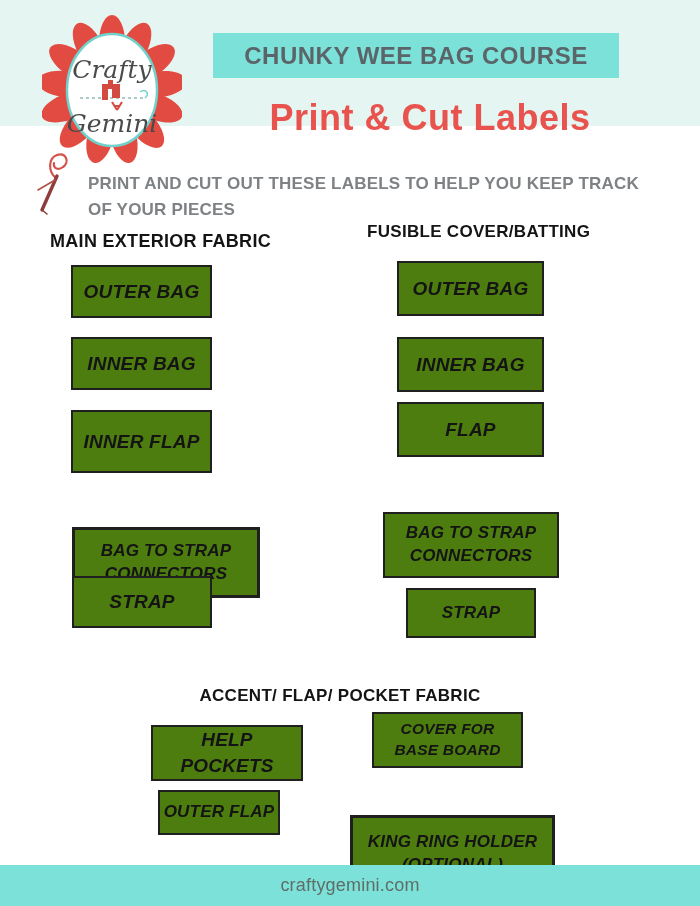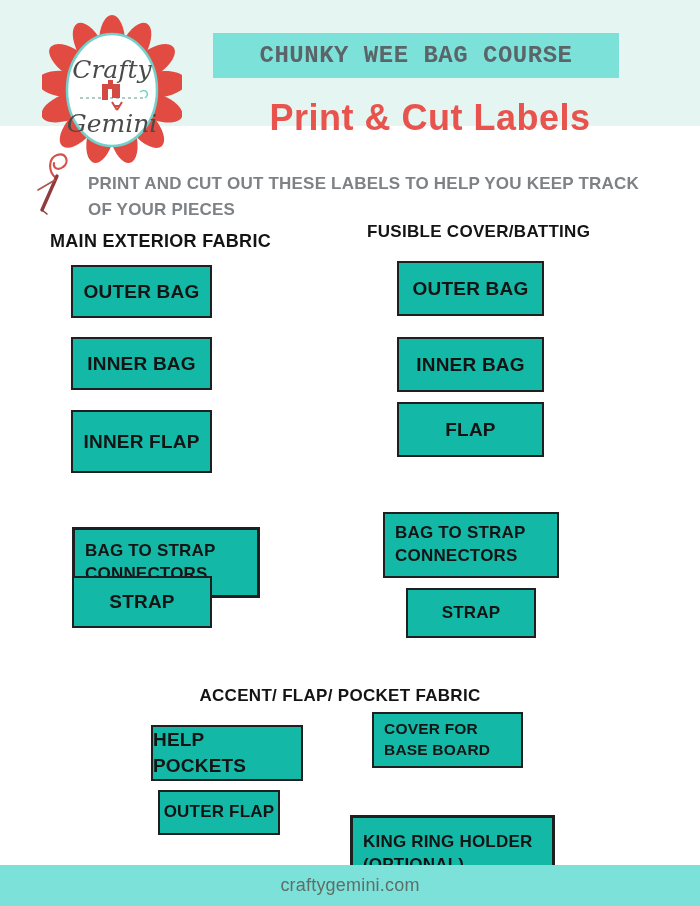--- a/index.html
+++ b/index.html
@@ -9,21 +9,21 @@
     font-family:"Liberation Sans","DejaVu Sans",sans-serif;
   }
   
   .header-band{
     position:absolute;left:0;top:0;width:700px;height:126px;
     background:#e5f5f2;
   }
   .logo{position:absolute;left:42px;top:14px;width:140px;height:152px;}
   .course-banner{
     position:absolute;left:213px;top:33px;width:406px;height:45px;
-    background:#7ce2d9;display:flex;align-items:center;justify-content:center;font-family:Liberation Mono, monospace;
+    background:#7ce2d9;display:flex;align-items:center;justify-content:center;
   }
   .course-banner span{
     font-size:24px;font-weight:bold;color:#5b6569;letter-spacing:.5px;
   }
   .page-title{
     position:absolute;left:230px;top:97px;width:400px;
     text-align:center;font-size:36px;font-weight:bold;color:#e9534e;
     letter-spacing:.5px;
   }
   
@@ -37,24 +37,24 @@
   
   .sec-heading{
     position:absolute;font-size:18px;font-weight:bold;color:#141414;
     letter-spacing:.3px;white-space:nowrap;text-align:right;
   }
   .h-main{left:50px;top:231px;}
   .h-fusible{left:367px;top:222px;font-size:17px;}
   .h-accent{left:130px;top:686px;width:420px;text-align:center;font-size:17px;}
   
   .box{
-    position:absolute;background:#14b8a6;border:2px solid #1f1f1f;
-    display:flex;align-items:center;justify-content:center;text-align:left;
+    position:absolute;background:#4d7c0f;border:2px solid #1f1f1f;
+    display:flex;align-items:center;justify-content:center;text-align:center;
     font-weight:bold;color:#141414;font-size:19px;letter-spacing:.2px;
-    line-height:1.35;box-sizing:border-box;
+    line-height:1.35;box-sizing:border-box;font-style:italic;
   }
   .bx-thick{border-width:3px;}
   .fs17{font-size:17px;margin-top:43px;}
   .fs16{font-size:15.5px;}
   .pad{padding:0 10px;}
   
   .b-l1{left:71px;top:265px;width:141px;height:53px;}
   .b-l2{left:71px;top:337px;width:141px;height:53px;}
   .b-l3{left:71px;top:410px;width:141px;height:63px;}
   .b-l4{left:72px;top:484px;width:188px;height:71px;}

